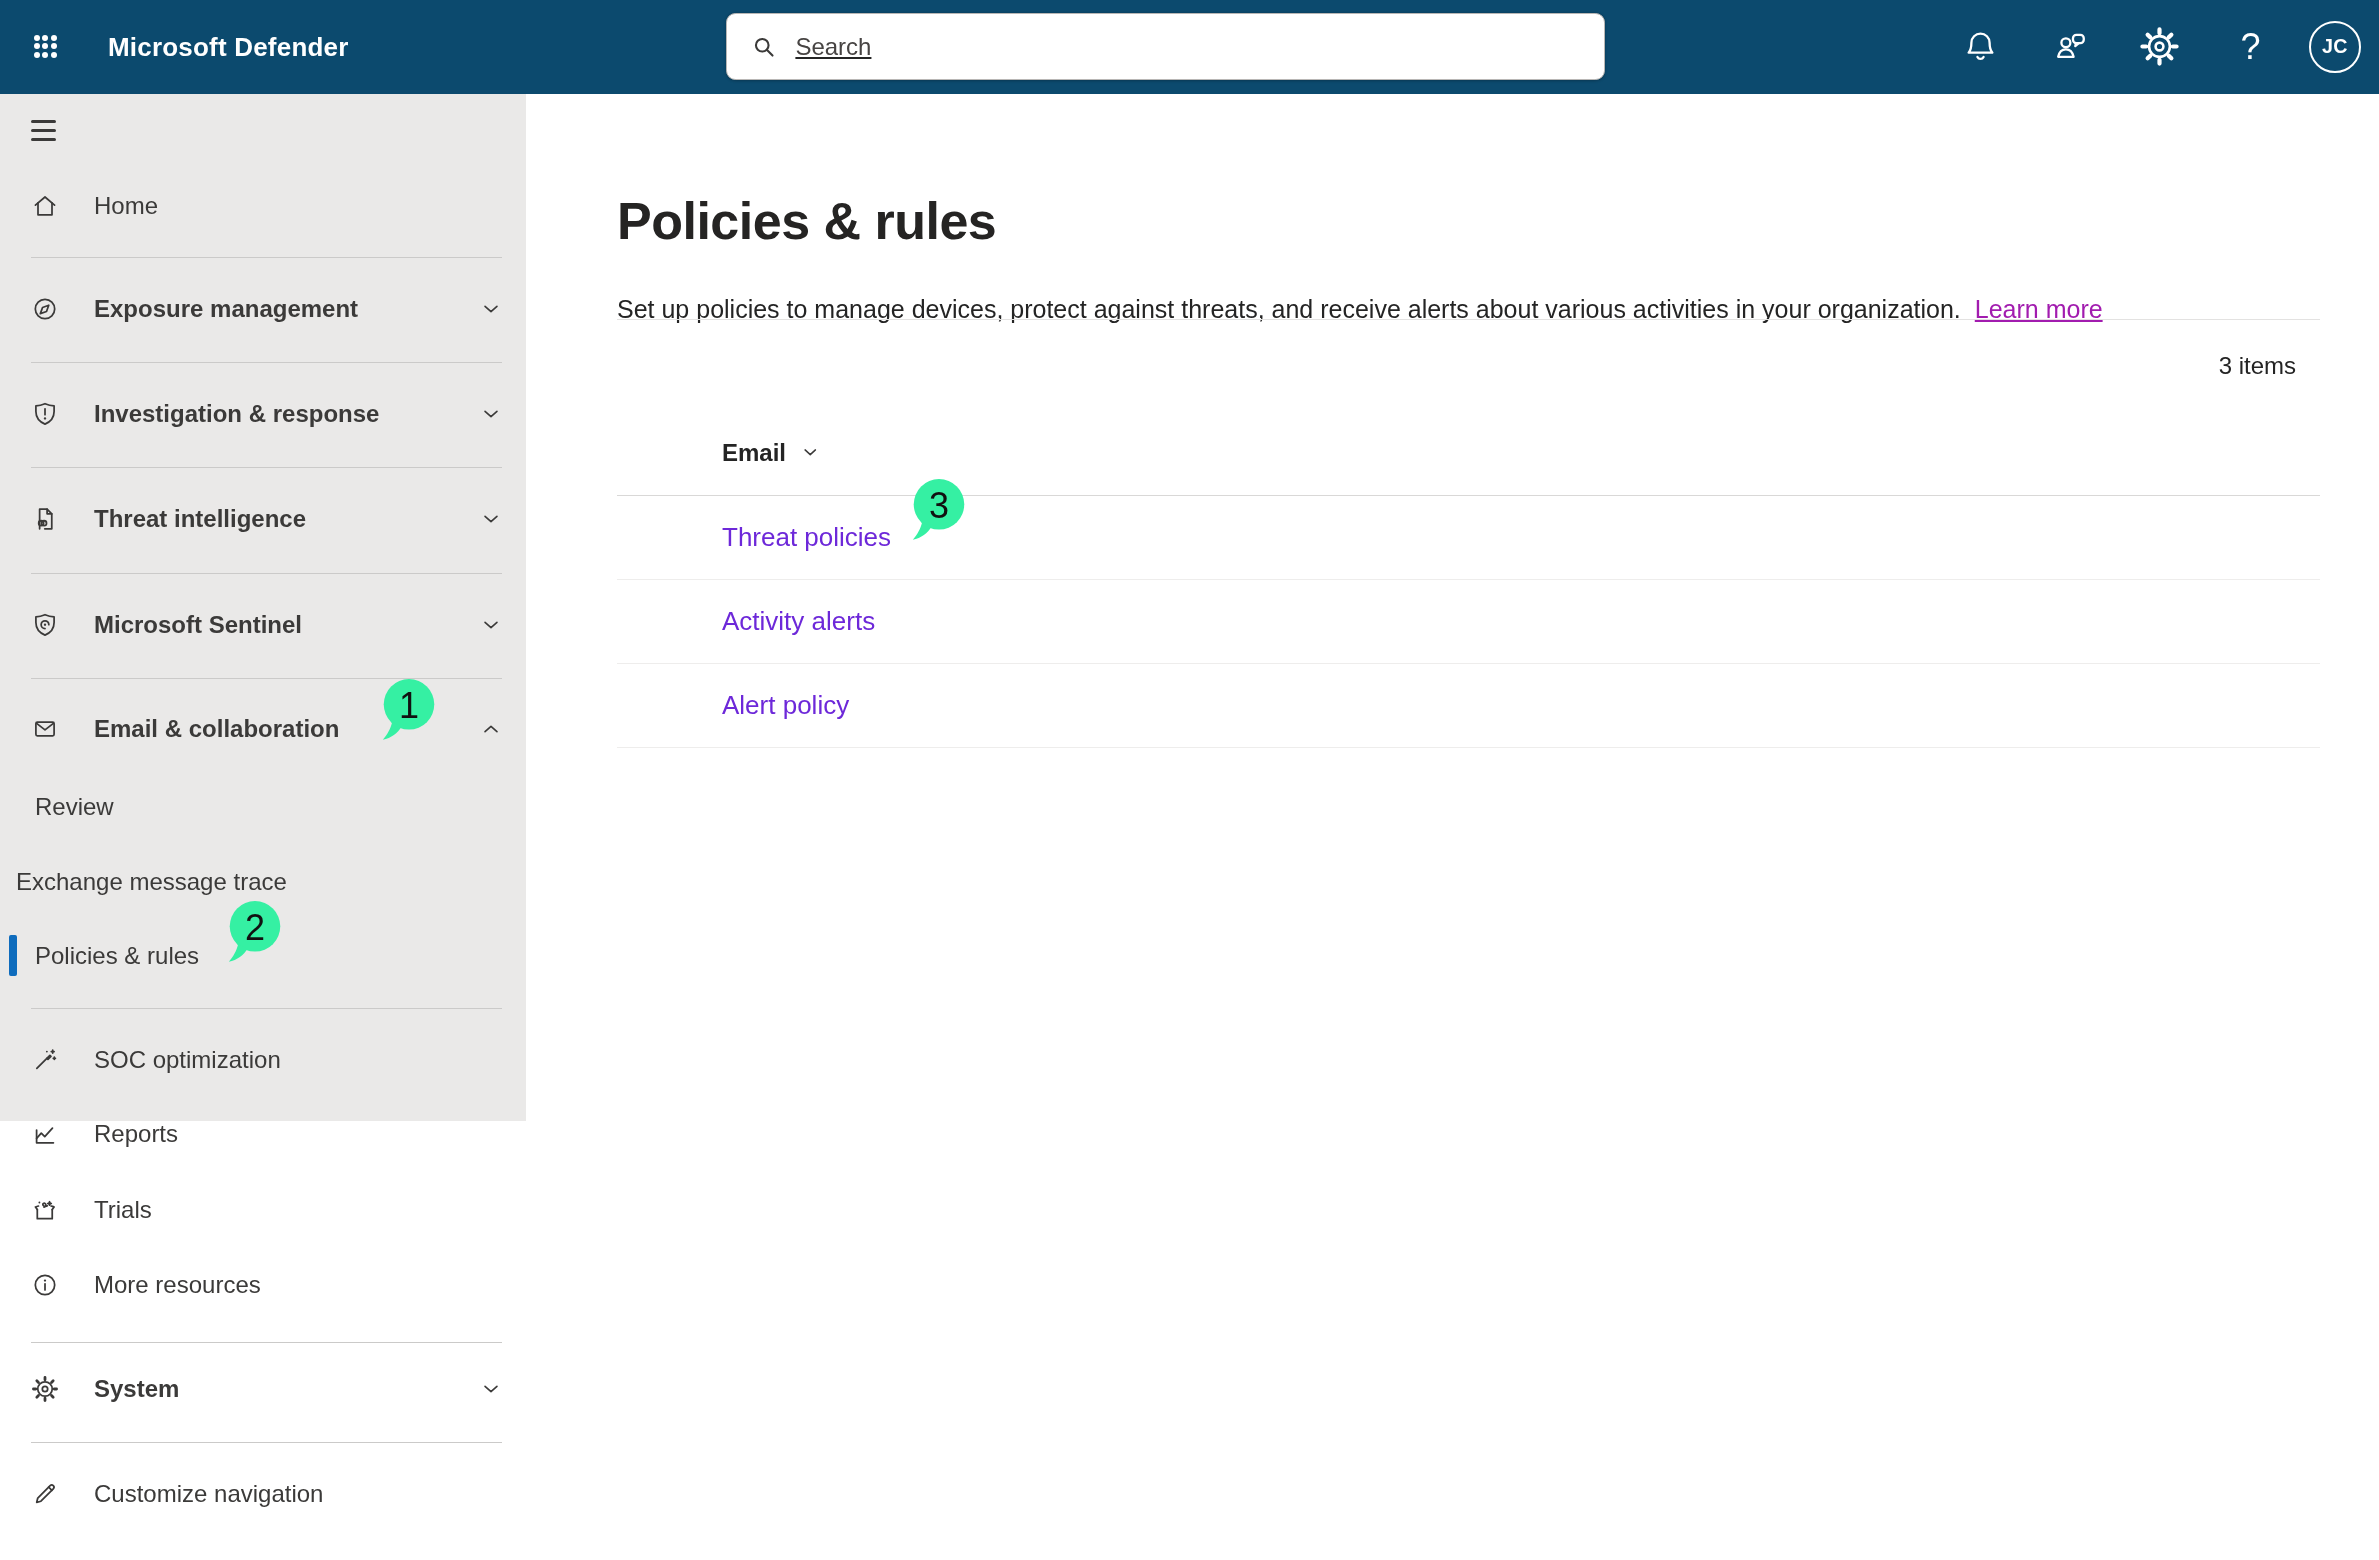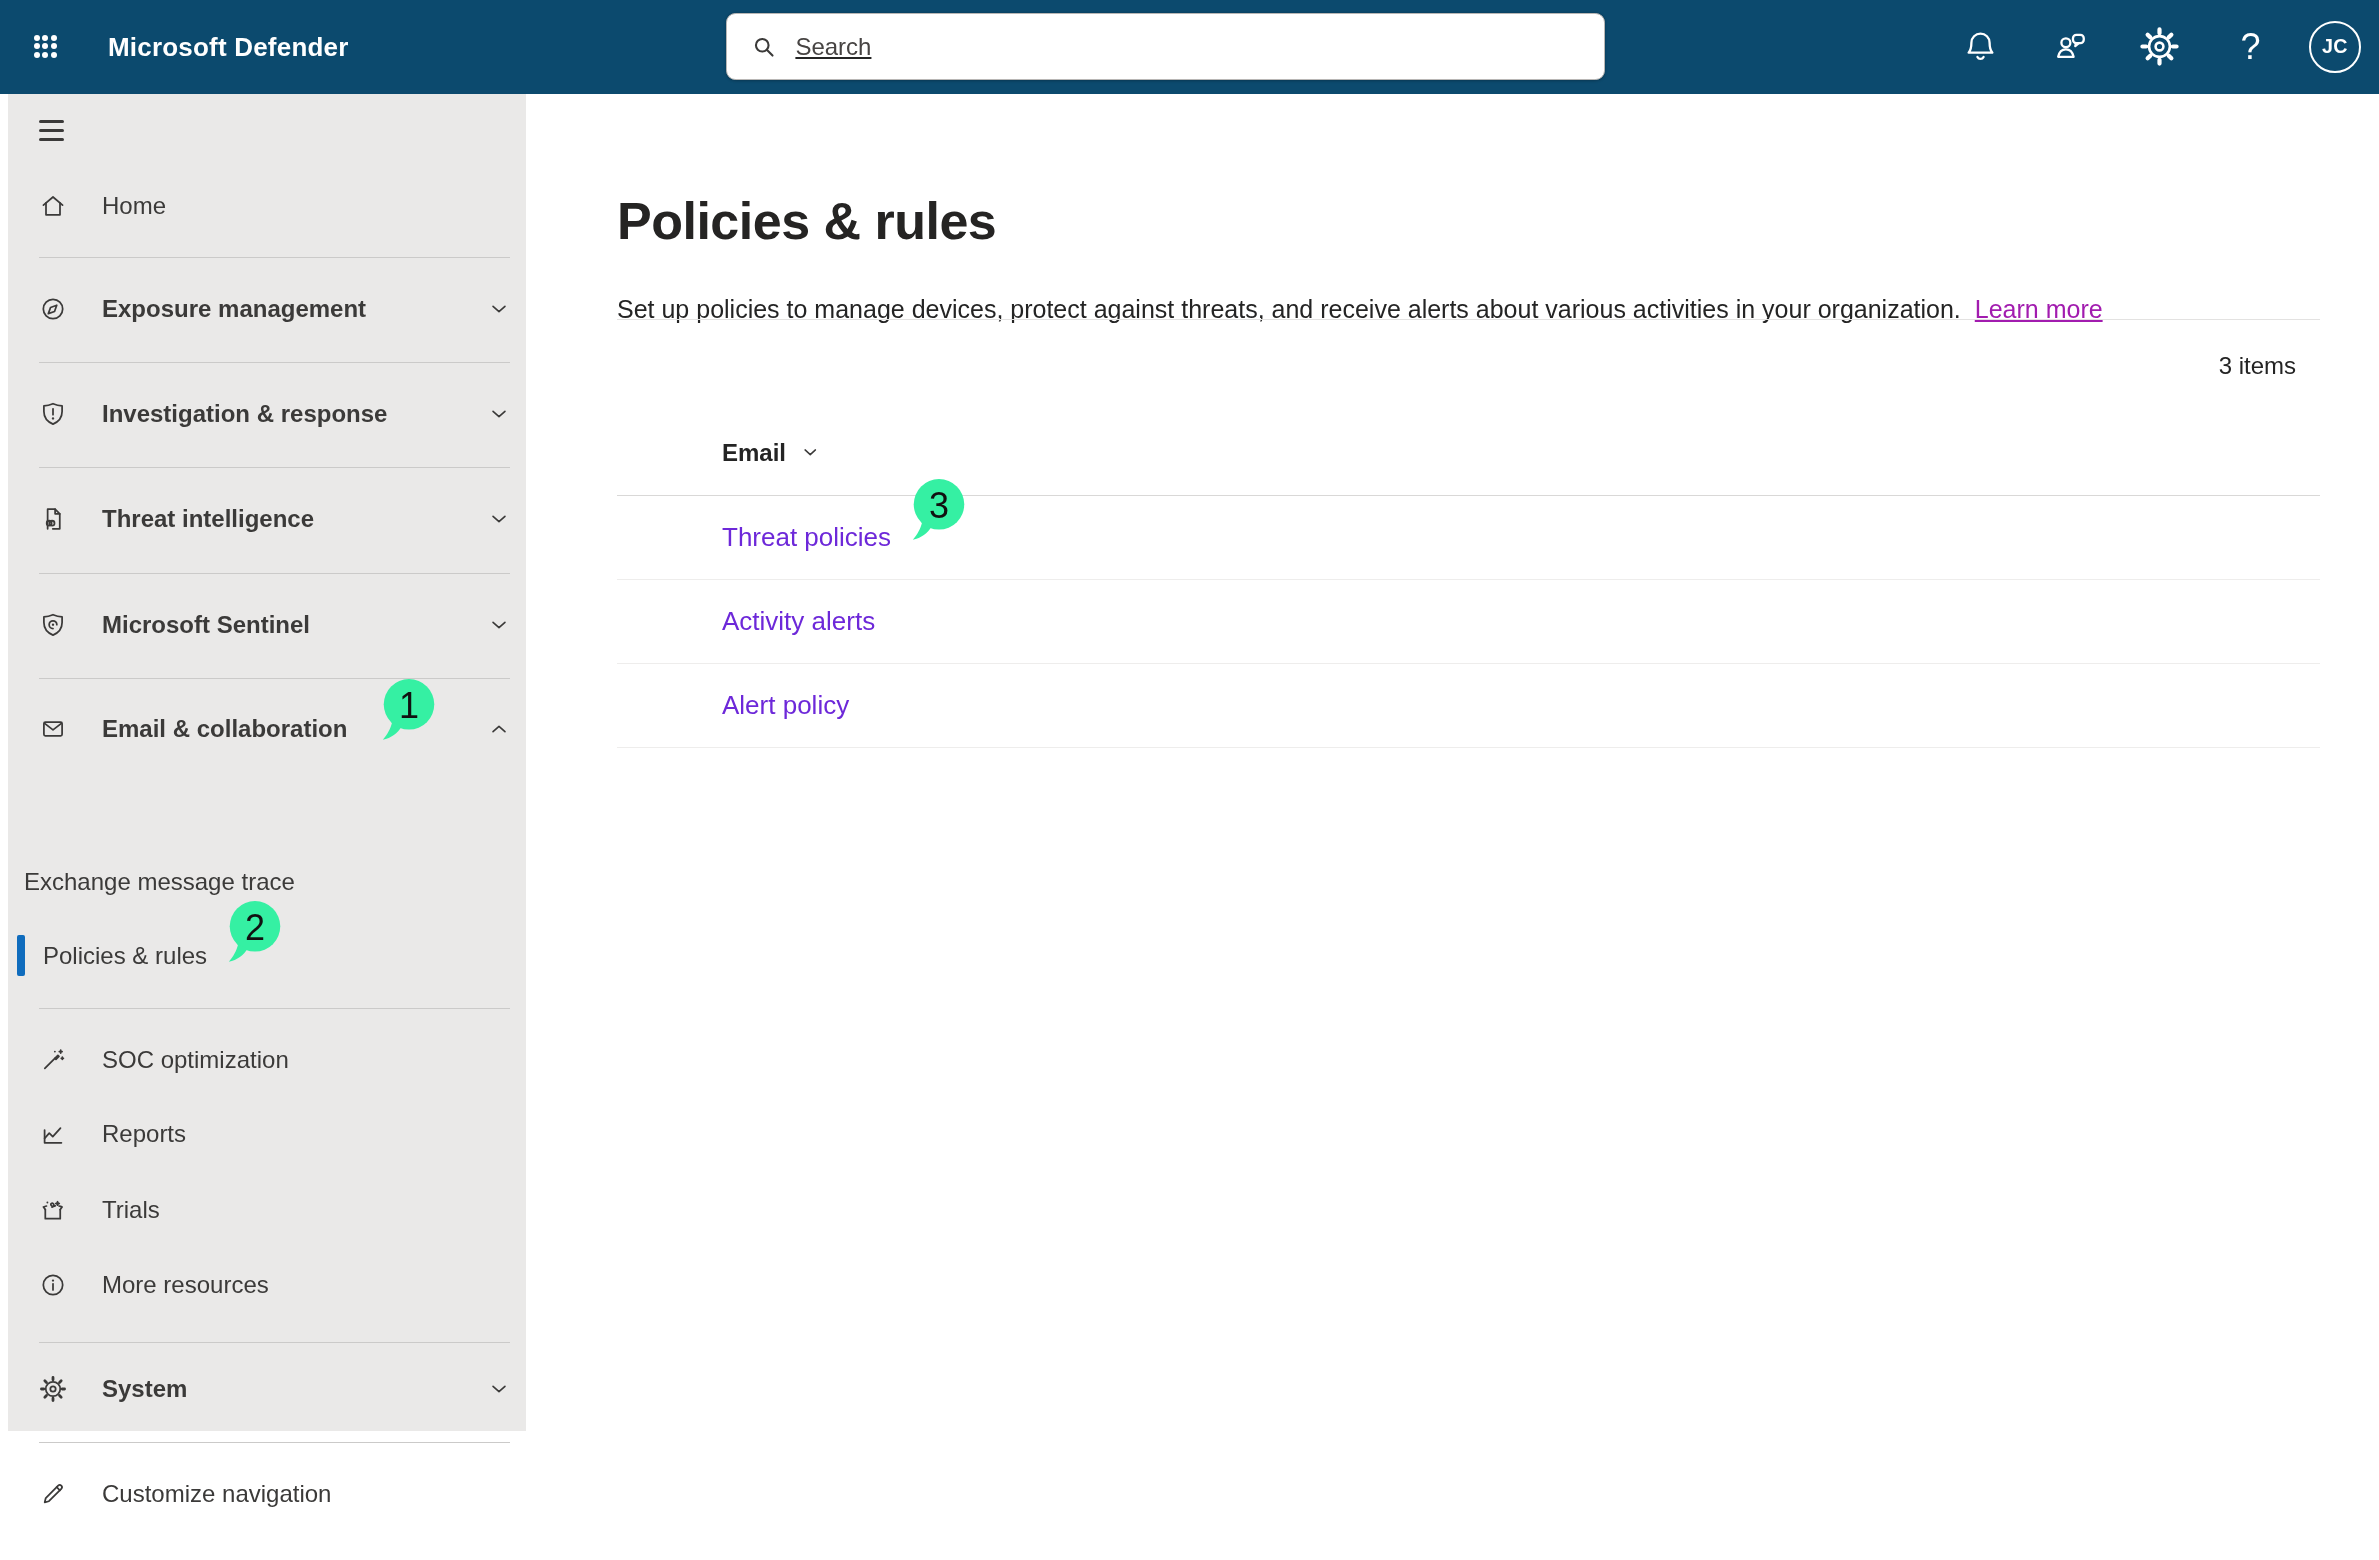--- a/index.html
+++ b/index.html
@@ -22,21 +22,21 @@
   .searchbox input{flex:1;margin-left:15px;border:none;outline:none;font-family:"Liberation Sans",sans-serif;
              font-size:24px;color:#242424;background:transparent;text-decoration:underline;}
   .searchbox input::placeholder{color:#474443;opacity:1;}
   .tb-icons svg{display:block;}
   .qmark{font-size:36px;font-weight:400;line-height:1;}
   .avatar{position:absolute;left:2309px;top:20.6px;width:52px;height:52px;border:2.3px solid #fff;
           border-radius:50%;box-sizing:border-box;display:flex;align-items:center;justify-content:center;
           color:#fff;font-size:19.7px;font-weight:700;letter-spacing:0.5px;cursor:pointer;background:none;}
 
   
-  .sidebar{position:absolute;left:8px;top:94px;width:526px;height:1337px;background:#EAE9E8;color:#3b3a39;}
+  .sidebar{position:absolute;left:0;top:94px;width:526px;height:1027px;background:#EAE9E8;color:#3b3a39;}
   .nav-item{position:absolute;left:0;width:526px;height:52px;display:flex;align-items:center;cursor:pointer;}
   .nav-item.sub{height:45px;}
   .nicon{width:28px;margin-left:31px;display:flex;align-items:center;justify-content:center;flex:0 0 auto;}
   .nlabel{margin-left:35px;font-size:24px;white-space:nowrap;}
   .nav-item.sub .nlabel{margin-left:35px;}
   .bold .nlabel{font-weight:700;}
   .chev{position:absolute;right:22.5px;display:flex;align-items:center;}
   .nav-divider{position:absolute;left:31px;width:471px;height:0;border-top:1.4px solid #cbcac9;}
   .hamburger{position:absolute;left:31px;top:14px;width:56px;height:45px;display:flex;flex-direction:column;
              justify-content:center;gap:6.6px;background:none;border:none;cursor:pointer;padding:0;}
@@ -228,20 +228,23 @@
         </svg>
       </span>
       <span class="nlabel">Email &amp; collaboration</span>
       <span class="chev">
         <svg width="26" height="26" viewBox="0 0 24 24">
             <path d="M6.5 14.5l5.5-5 5.5 5"></path>
           </svg>
       </span>
     </div>
 
+    <div class="nav-item sub" style="top:690px">
+      <span class="nlabel" style="margin-left:35px">Review</span>
+    </div>
     <div class="nav-item sub" style="top:765px">
       <span class="nlabel" style="margin-left:16px">Exchange message trace</span>
     </div>
     <div class="nav-item sub selected" style="top:839px">
       <span class="nlabel" style="margin-left:35px">Policies &amp; rules</span>
     </div>
 
     <div class="nav-divider" style="top:914px"></div>
 
     <div class="nav-item sicon" style="top:940px">

